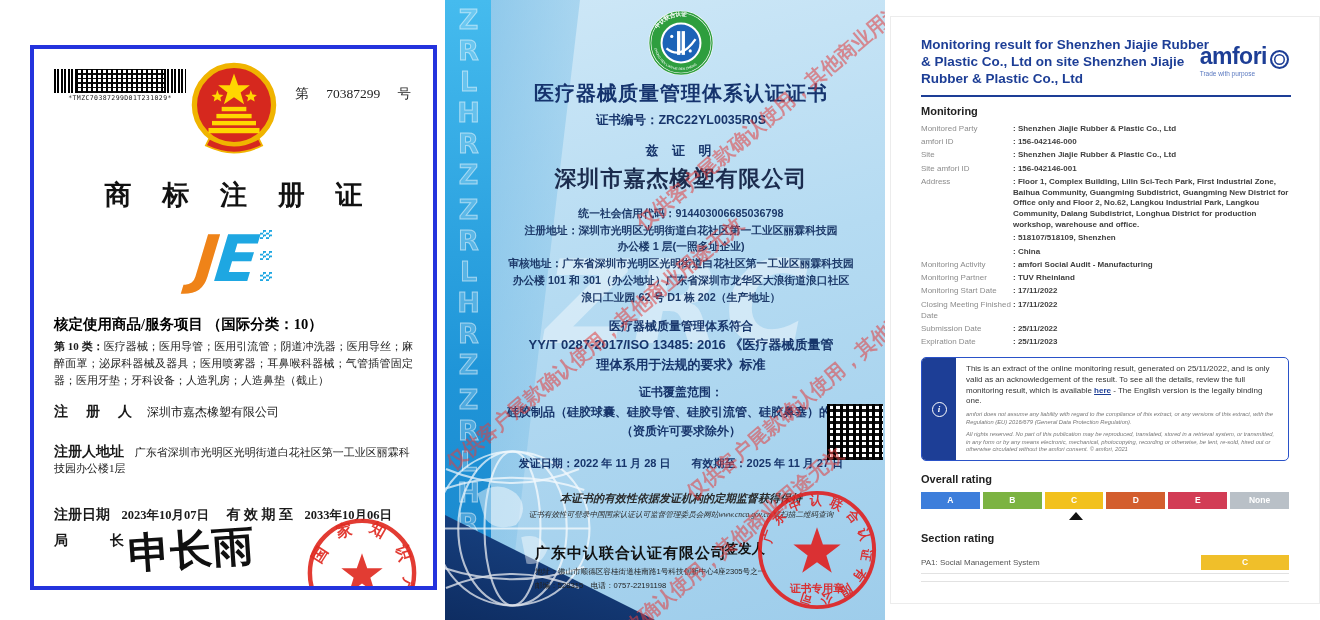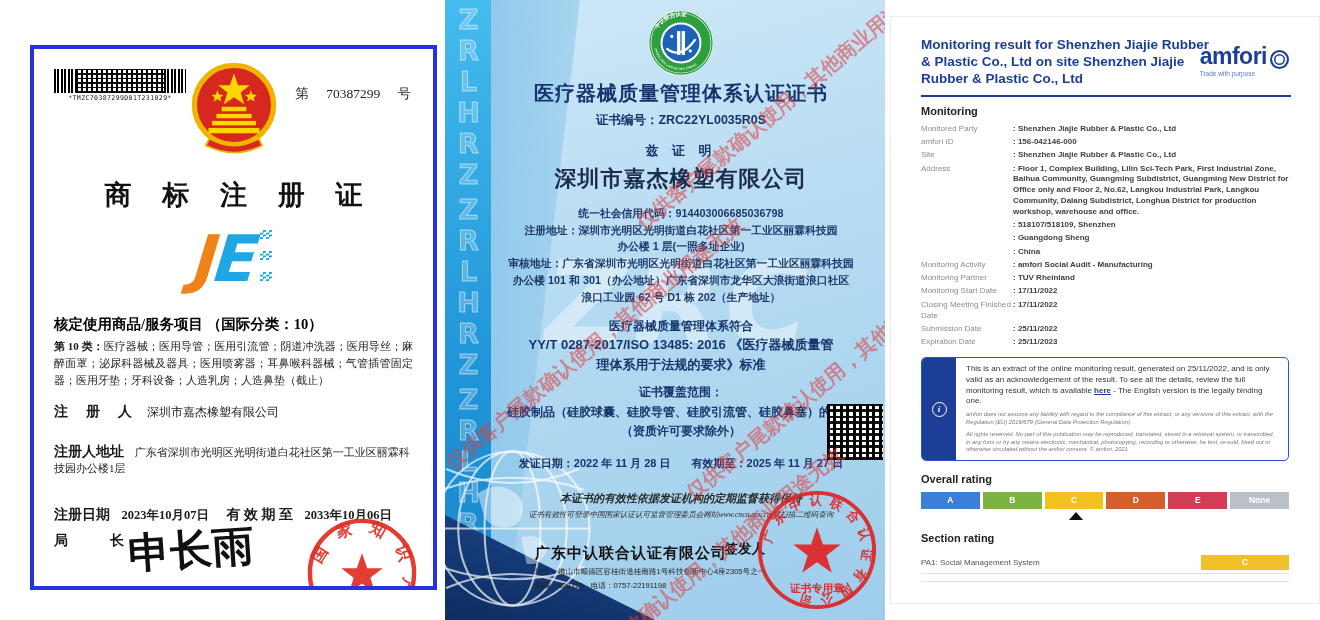--- a/index.html
+++ b/index.html
@@ -318,30 +318,30 @@
       </div>
     <div class="f-row">
         <div class="f-lab">amfori ID</div>
         <div class="f-val">: 156-042146-000</div>
       </div>
     <div class="f-row">
         <div class="f-lab">Site</div>
         <div class="f-val">: Shenzhen Jiajie Rubber &amp; Plastic Co., Ltd</div>
       </div>
     <div class="f-row">
+        <div class="f-lab">Site amfori ID</div>
+        <div class="f-val">: 156-042146-001</div>
+      </div>
+    <div class="f-row">
         <div class="f-lab">Address</div>
         <div class="f-val">: Floor 1, Complex Building, Lilin Sci-Tech Park, First Industrial Zone, Baihua Community, Guangming Subdistrict, Guangming New District for Office only and Floor 2, No.62, Langkou Industrial Park, Langkou Community, Dalang Subdistrict, Longhua District for production workshop, warehouse and office.</div>
       </div>
     <div class="f-row">
         <div class="f-lab"></div>
         <div class="f-val">: 518107/518109, Shenzhen</div>
-      </div>
-    <div class="f-row">
-        <div class="f-lab"></div>
-        <div class="f-val">: Guangdong Sheng</div>
       </div>
     <div class="f-row">
         <div class="f-lab"></div>
         <div class="f-val">: China</div>
       </div>
     <div class="f-row">
         <div class="f-lab">Monitoring Activity</div>
         <div class="f-val">: amfori Social Audit - Manufacturing</div>
       </div>
     <div class="f-row">

